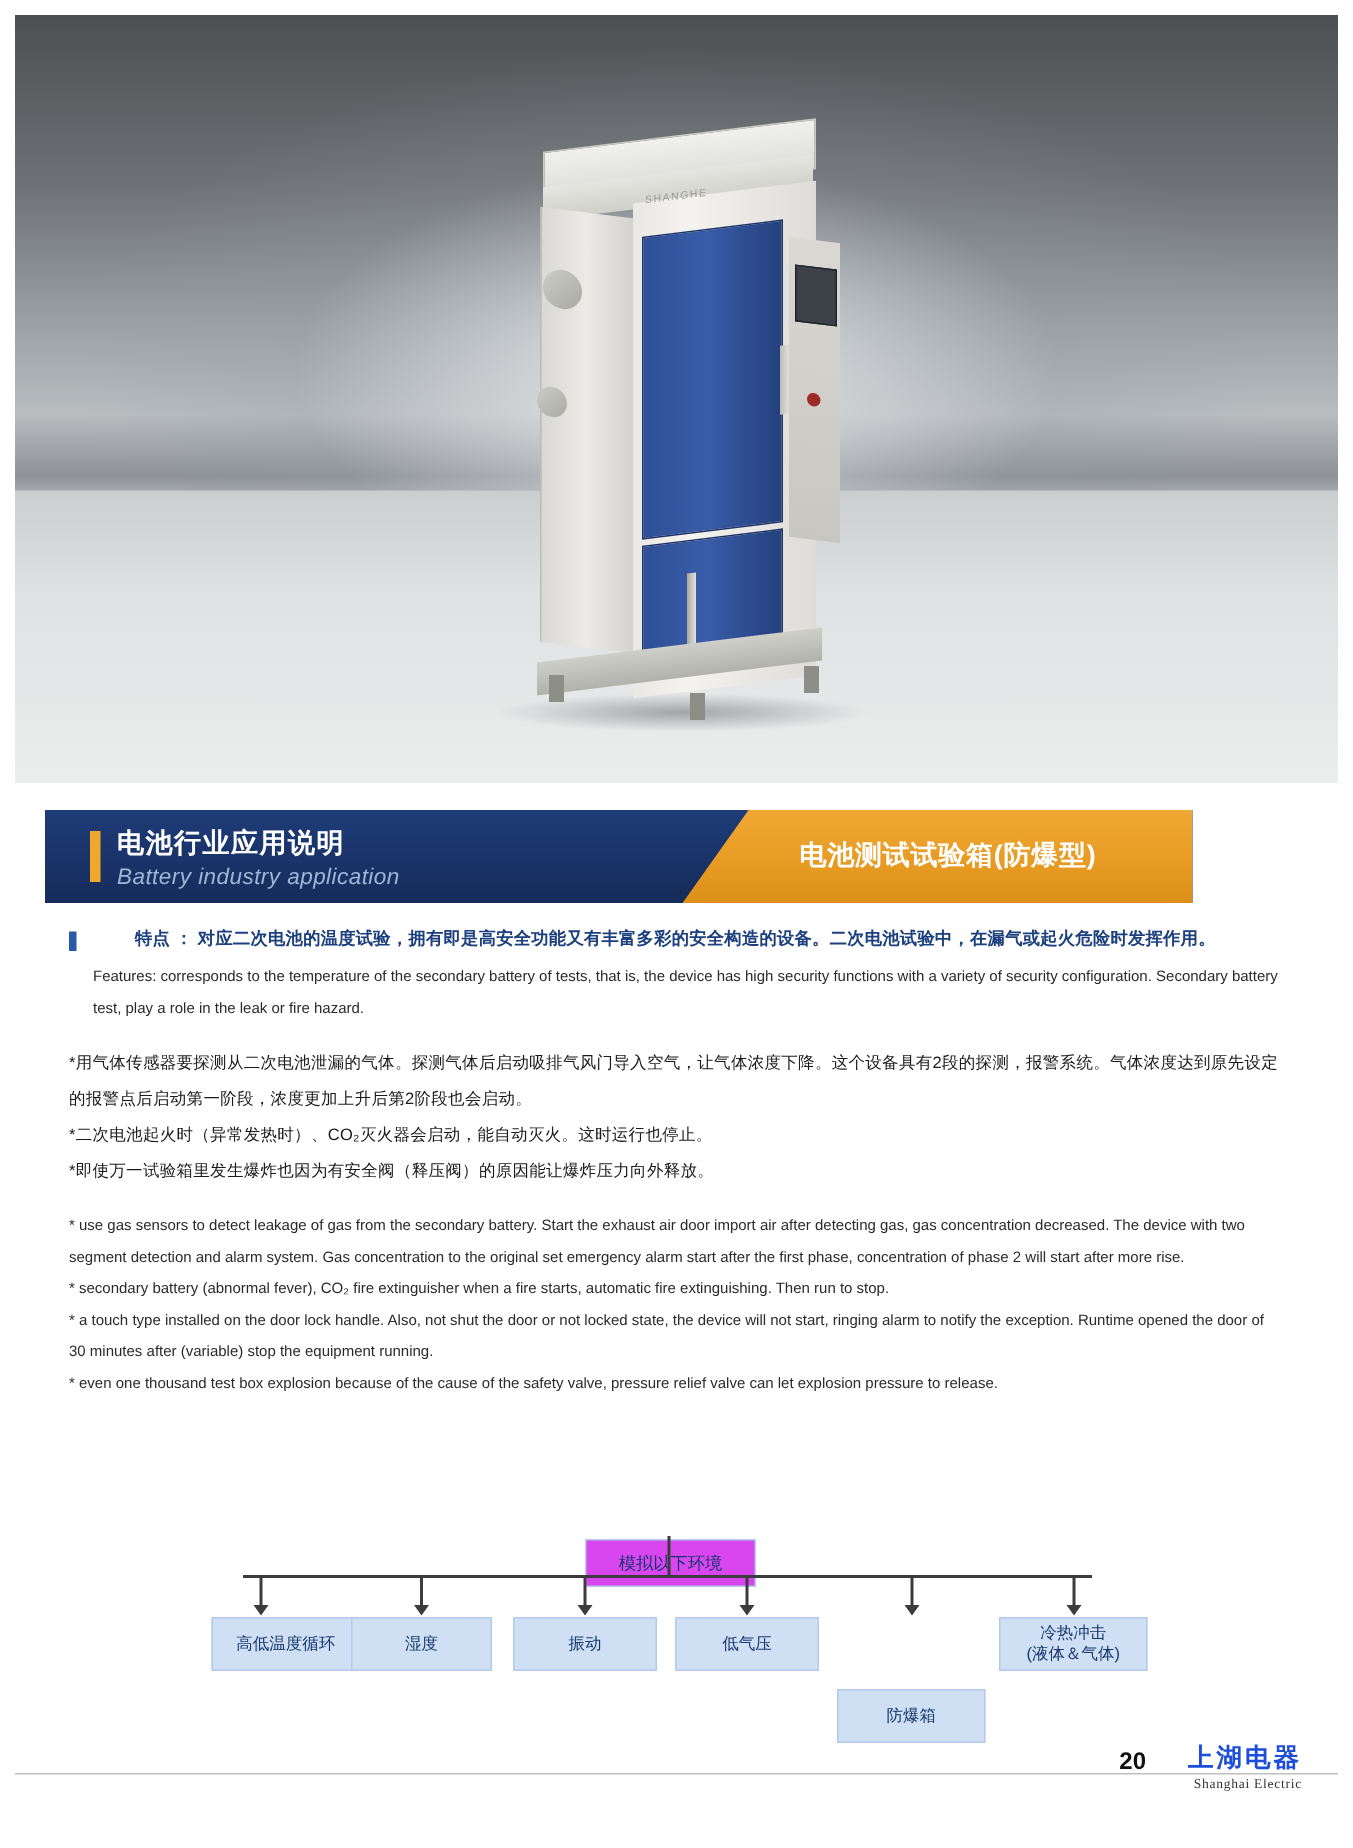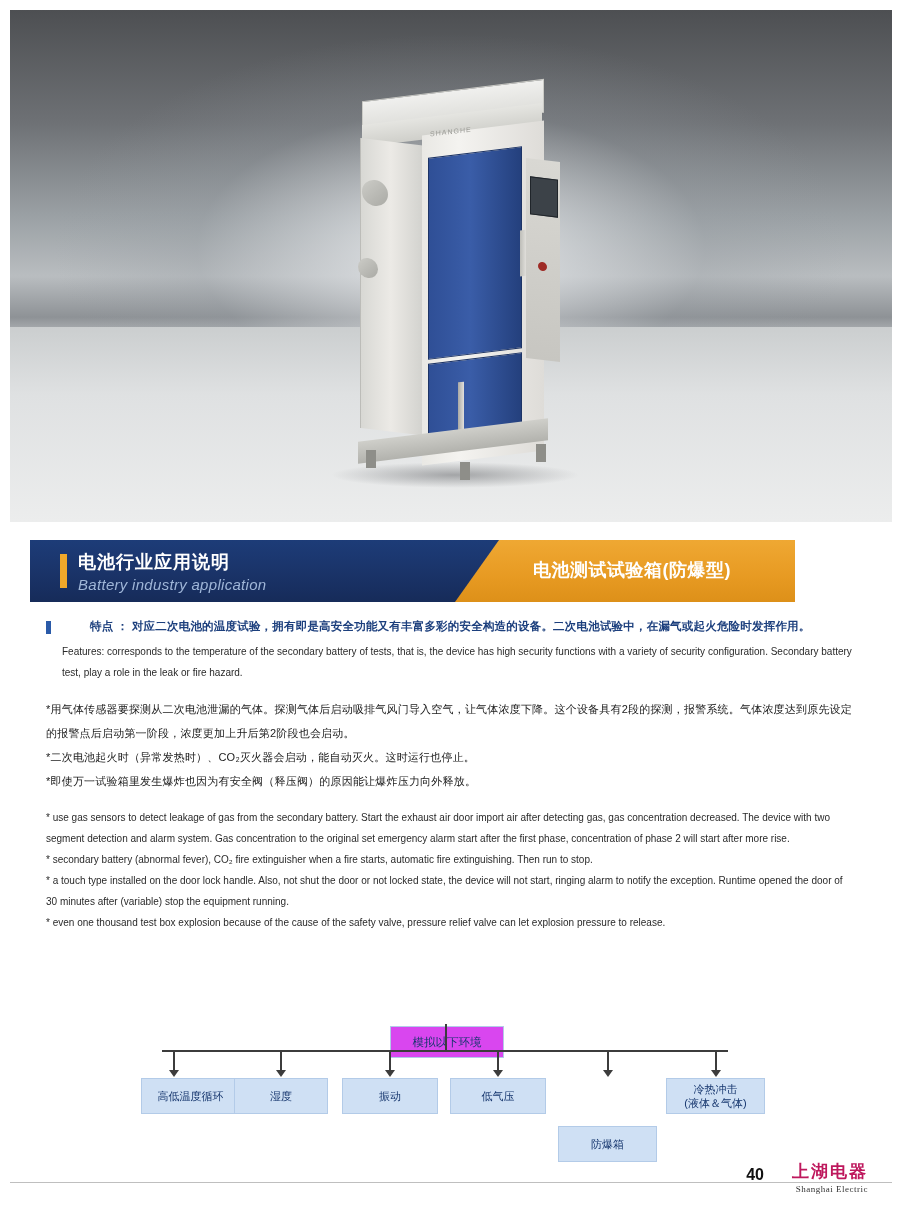--- a/index.html
+++ b/index.html
@@ -173,21 +173,21 @@
     font-size: 11px; color: #16366e; line-height: 14px;
   }
 
   
   .footer { position: absolute; left: 10px; top: 1160px; width: 882px; height: 60px; }
   .footer-rule { position: absolute; right: 0; top: 22px; width: 882px; height: 1px; background: #bfbfbf; }
   .page-no {
     position: absolute; right: 128px; top: 6px; font-size: 16px; color: #111; font-weight: bold;
   }
   .logo-cn {
-    position: absolute; right: 24px; top: 0px; font-size: 17px; color: #be185d;
+    position: absolute; right: 24px; top: 0px; font-size: 17px; color: #1d4ed8;
     font-family: "Liberation Serif", serif; font-weight: bold; letter-spacing: 2px;
   }
   .logo-en {
     position: absolute; right: 24px; top: 24px; font-size: 9px; color: #333;
     font-family: "Liberation Serif", serif; letter-spacing: .5px; text-align: right;
   }
 </style>
 </head>
 <body>
 
@@ -269,16 +269,16 @@
       <div class="arrow" style="left: 596.5px;"></div>
       <div class="leaf" style="left: 548px; width: 97px; margin-top: 48px;">防爆箱</div>
       <div class="drop" style="left: 704.5px;"></div>
       <div class="arrow" style="left: 704.5px;"></div>
       <div class="leaf" style="left: 656px; width: 97px;">冷热冲击<br>(液体＆气体)</div>
     </div>
 </div>
 
 <div class="footer">
   <div class="footer-rule"></div>
-  <div class="page-no">40</div>
+  <div class="page-no">20</div>
   <div class="logo-cn">上湖电器</div>
   <div class="logo-en">Shanghai Electric</div>
 </div>
 
 </body></html>

